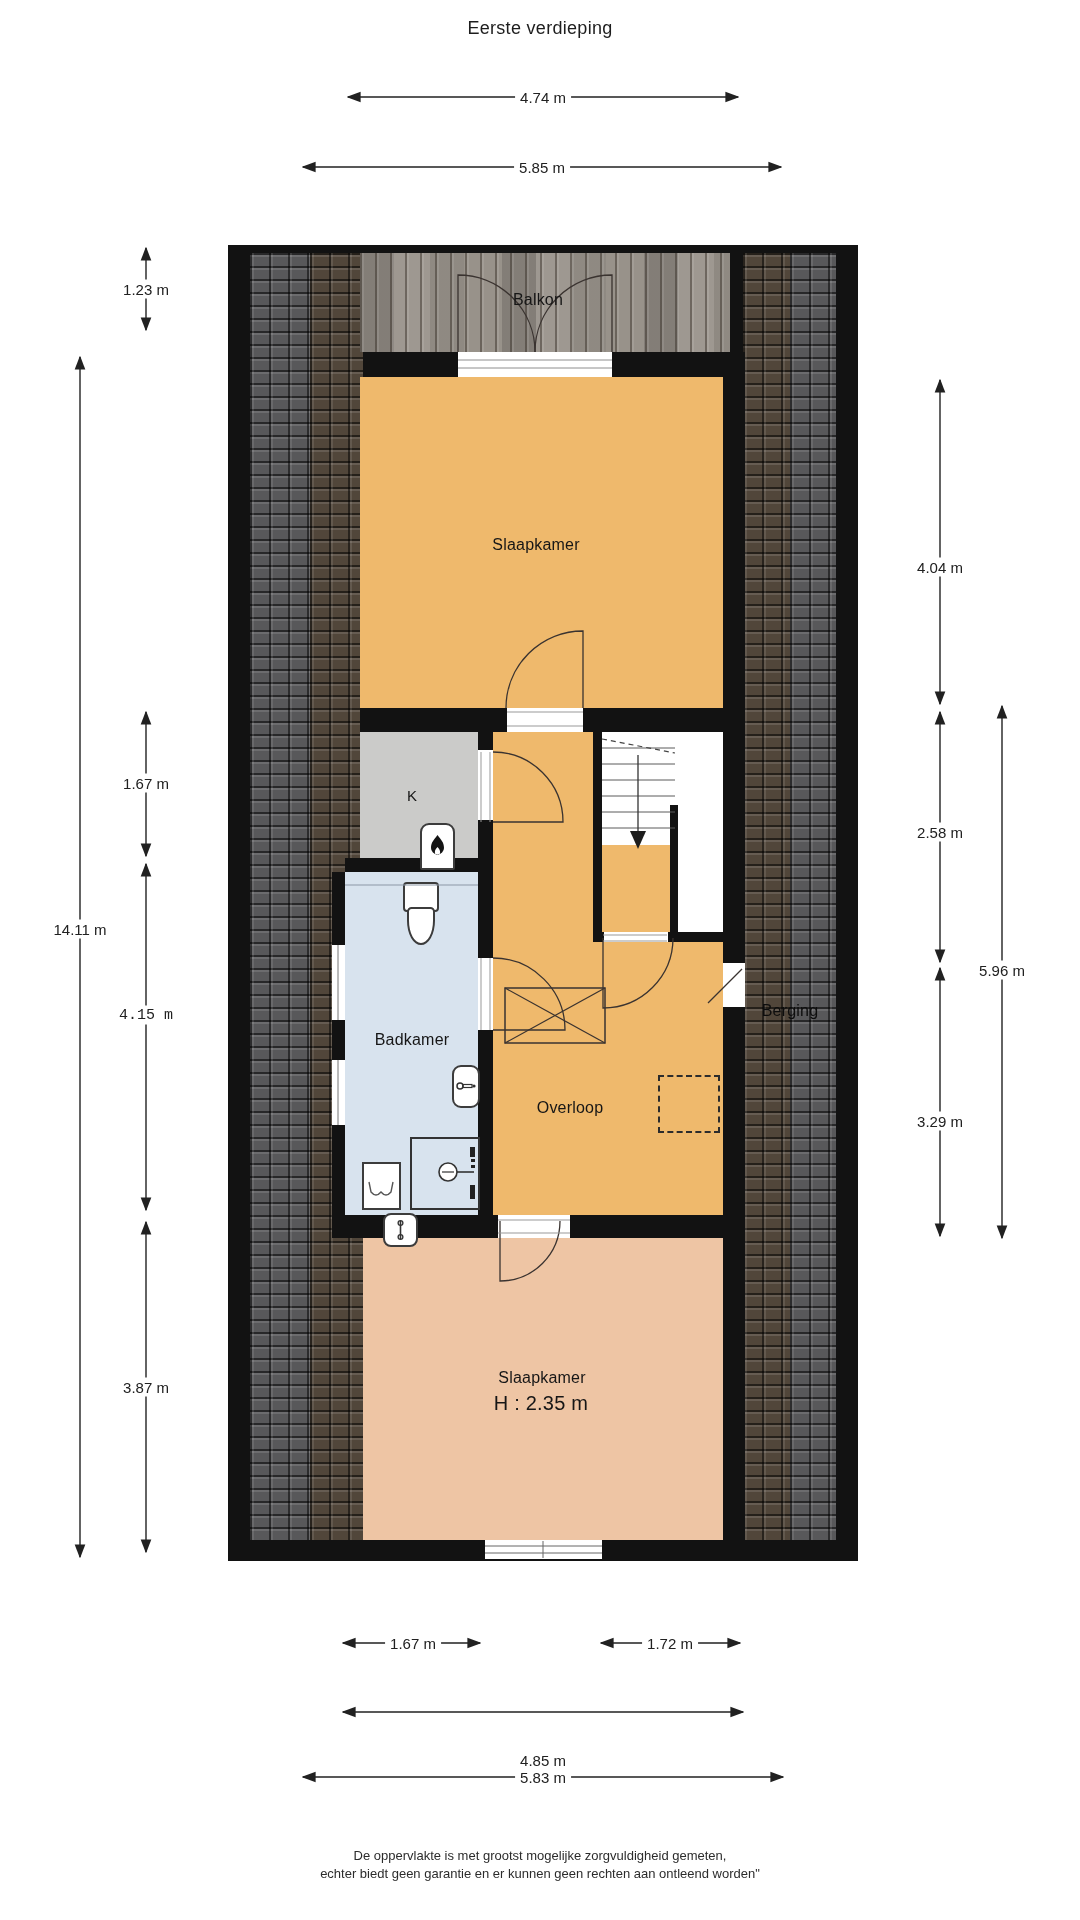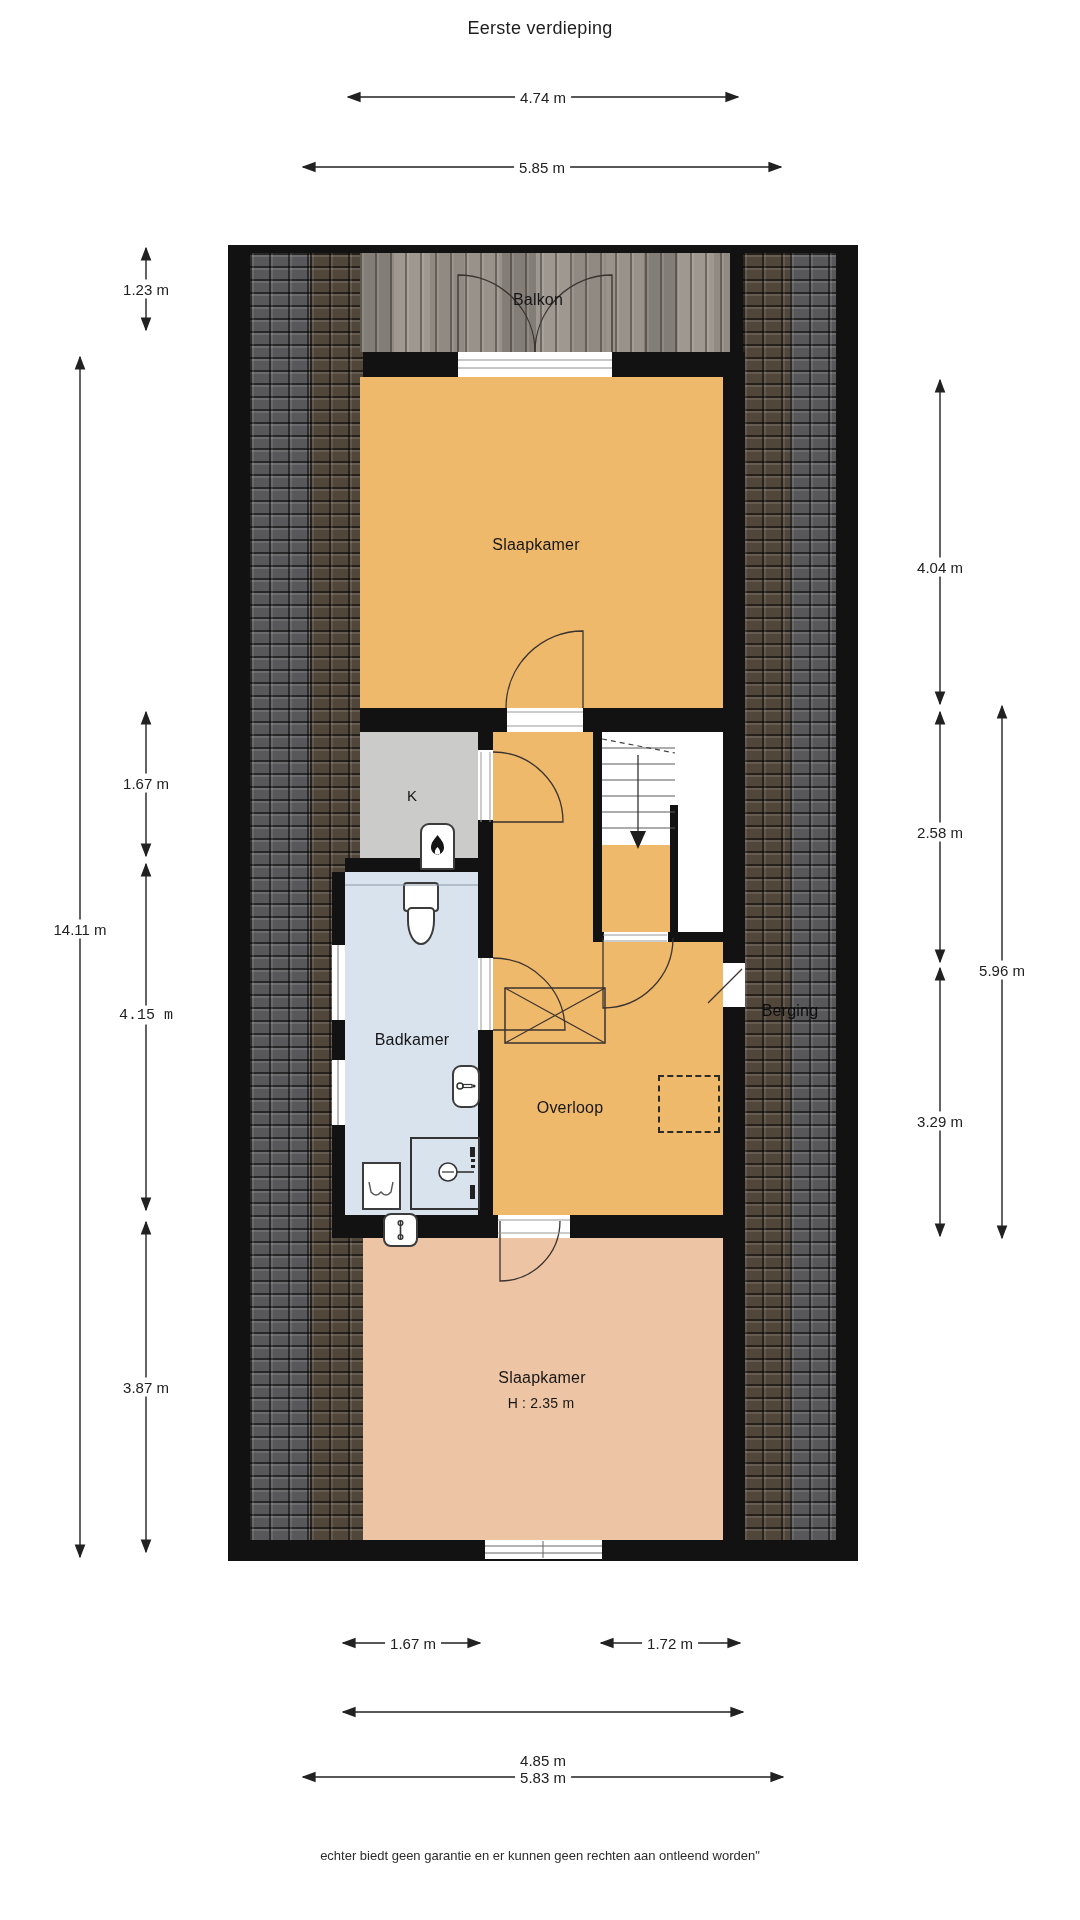--- a/index.html
+++ b/index.html
@@ -29,21 +29,21 @@
   .room-gray{background:#cbcbc9;}
   .white{background:#ffffff;}
   .wall{background:#121212;}
   .opening{background:#ffffff;}
   .fixture{position:absolute;background:#fff;border:2px solid #3c3c3c;box-sizing:border-box;}
   svg.overlay{position:absolute;left:0;top:0;z-index:5;pointer-events:none;}
   .dim-label{position:absolute;transform:translate(-50%,-50%);background:#fff;
     padding:1px 5px;font-size:15px;color:#212121;white-space:nowrap;z-index:6;}
   .room-label{position:absolute;transform:translate(-50%,-50%);font-size:16px;
     color:#161616;letter-spacing:.2px;white-space:nowrap;z-index:6;}
-  .room-label.small{font-size:14px;}
+  .room-label.small{font-size:20px;}
   .footer{position:absolute;top:1847px;left:0;width:100%;text-align:center;
     font-size:13px;line-height:18px;color:#2c2c2c;z-index:6;}
 </style>
 </head>
 <body>
 
 <div class="page-title">Eerste verdieping</div>
 
 <div id="plan">
 
@@ -217,14 +217,15 @@
 <div class="dim-label" style="left:940px;top:542px;margin-top:25px;">4.04 m</div>
 <div class="dim-label" style="left:940px;top:832px;">2.58 m</div>
 <div class="dim-label" style="left:1002px;top:970px;">5.96 m</div>
 <div class="dim-label" style="left:940px;top:1085px;margin-top:36px;">3.29 m</div>
 <div class="dim-label" style="left:413px;top:1643px;">1.67 m</div>
 <div class="dim-label" style="left:670px;top:1643px;">1.72 m</div>
 <div class="dim-label" style="left:543px;top:1712px;margin-top:48px;">4.85 m</div>
 <div class="dim-label" style="left:543px;top:1777px;">5.83 m</div>
 
 <div class="footer">
+  <div>De oppervlakte is met grootst mogelijke zorgvuldigheid gemeten,</div>
   <div>echter biedt geen garantie en er kunnen geen rechten aan ontleend worden"</div>
 </div>
 
 </body></html>

